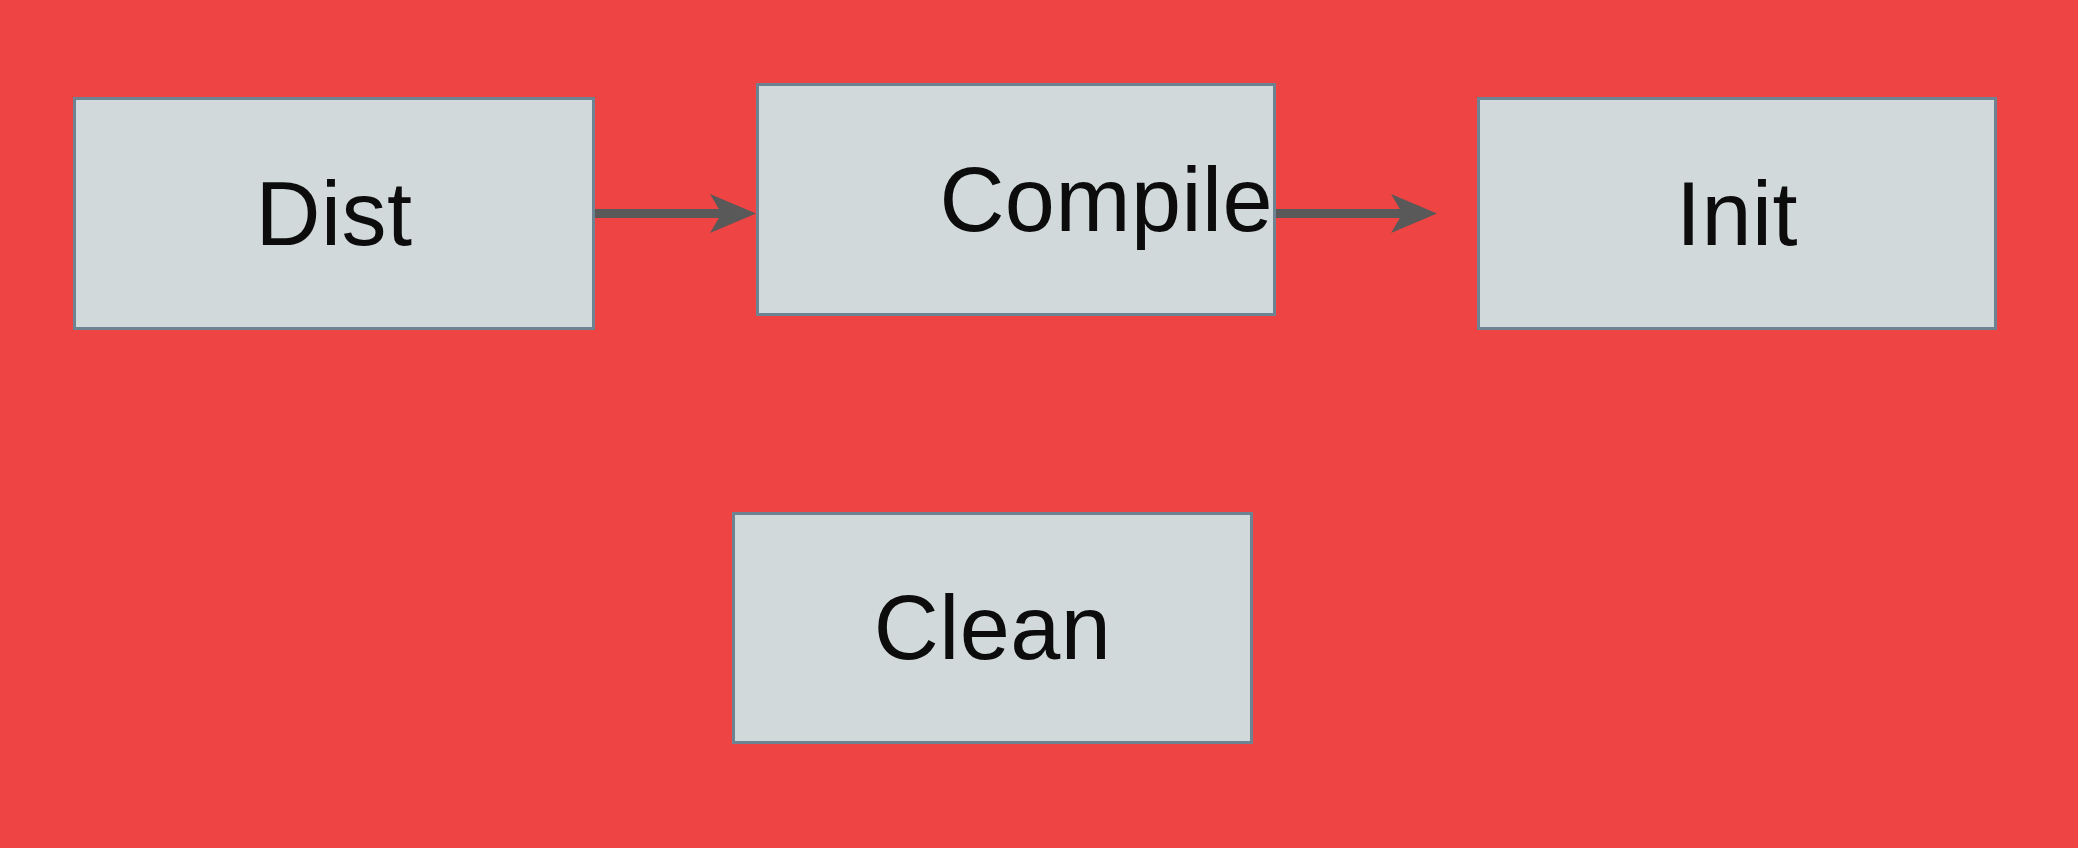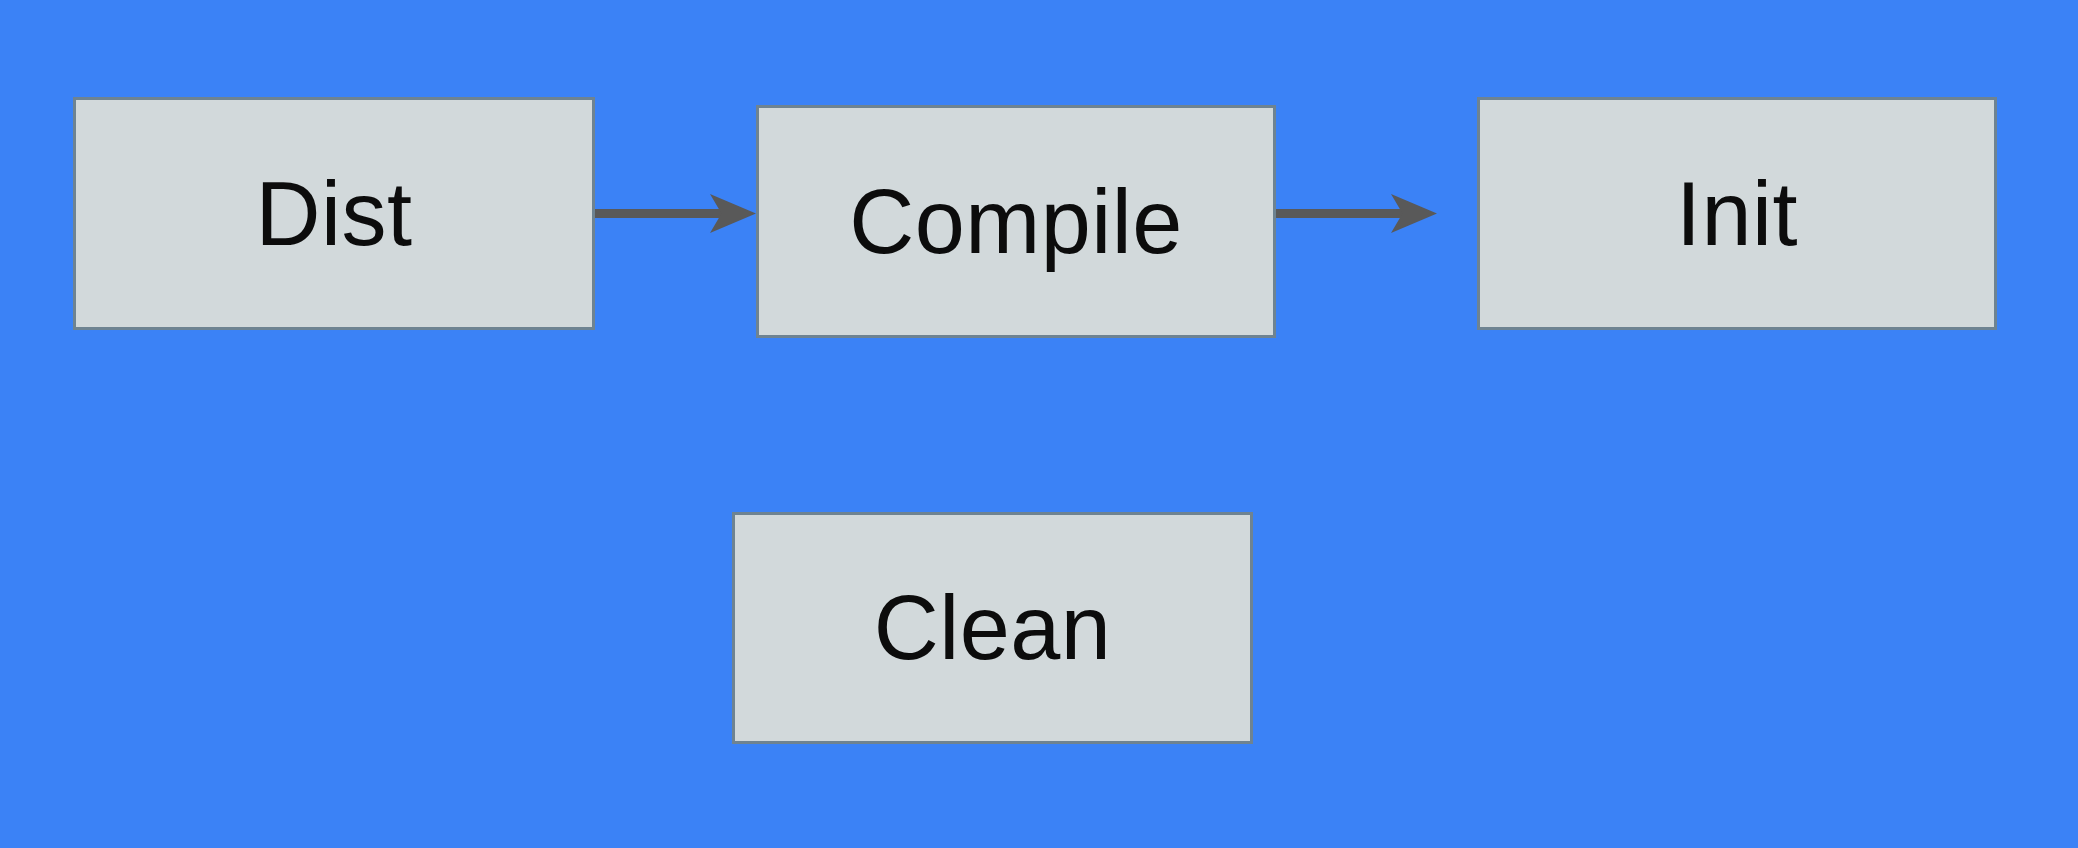--- a/index.html
+++ b/index.html
@@ -4,39 +4,39 @@
 <style>
   html, body {
     margin: 0;
     padding: 0;
     background: #ffffff;
   }
   .canvas {
     position: relative;
     width: 2078px;
     height: 848px;
-    background: #3b82f6;
+    background: #ef4444;
     overflow: hidden;
     font-family: "Liberation Sans", "DejaVu Sans", sans-serif;
   }
   .node {
     position: absolute;
     box-sizing: border-box;
     background: #d2d9db;
     border: 3px solid #6e8391;
     display: flex;
     align-items: center;
     justify-content: center;
     font-size: 90px;
     letter-spacing: 0.5px;
     color: #0c0c0c;
     line-height: 1;
   }
   .node-dist    { left: 73px;   top: 97px;  width: 522px; height: 233px; }
-  .node-compile { left: 756px;  top: 105px;  width: 520px; height: 233px; }
+  .node-compile { left: 756px;  top: 83px;  width: 520px; height: 233px; justify-content: flex-end; }
   .node-init    { left: 1437px; top: 97px;  width: 520px; height: 233px; margin-left: 40px; }
   .node-clean   { left: 732px;  top: 512px; width: 521px; height: 232px; }
   svg.edges {
     position: absolute;
     left: 0;
     top: 0;
     width: 2078px;
     height: 848px;
     pointer-events: none;
   }

